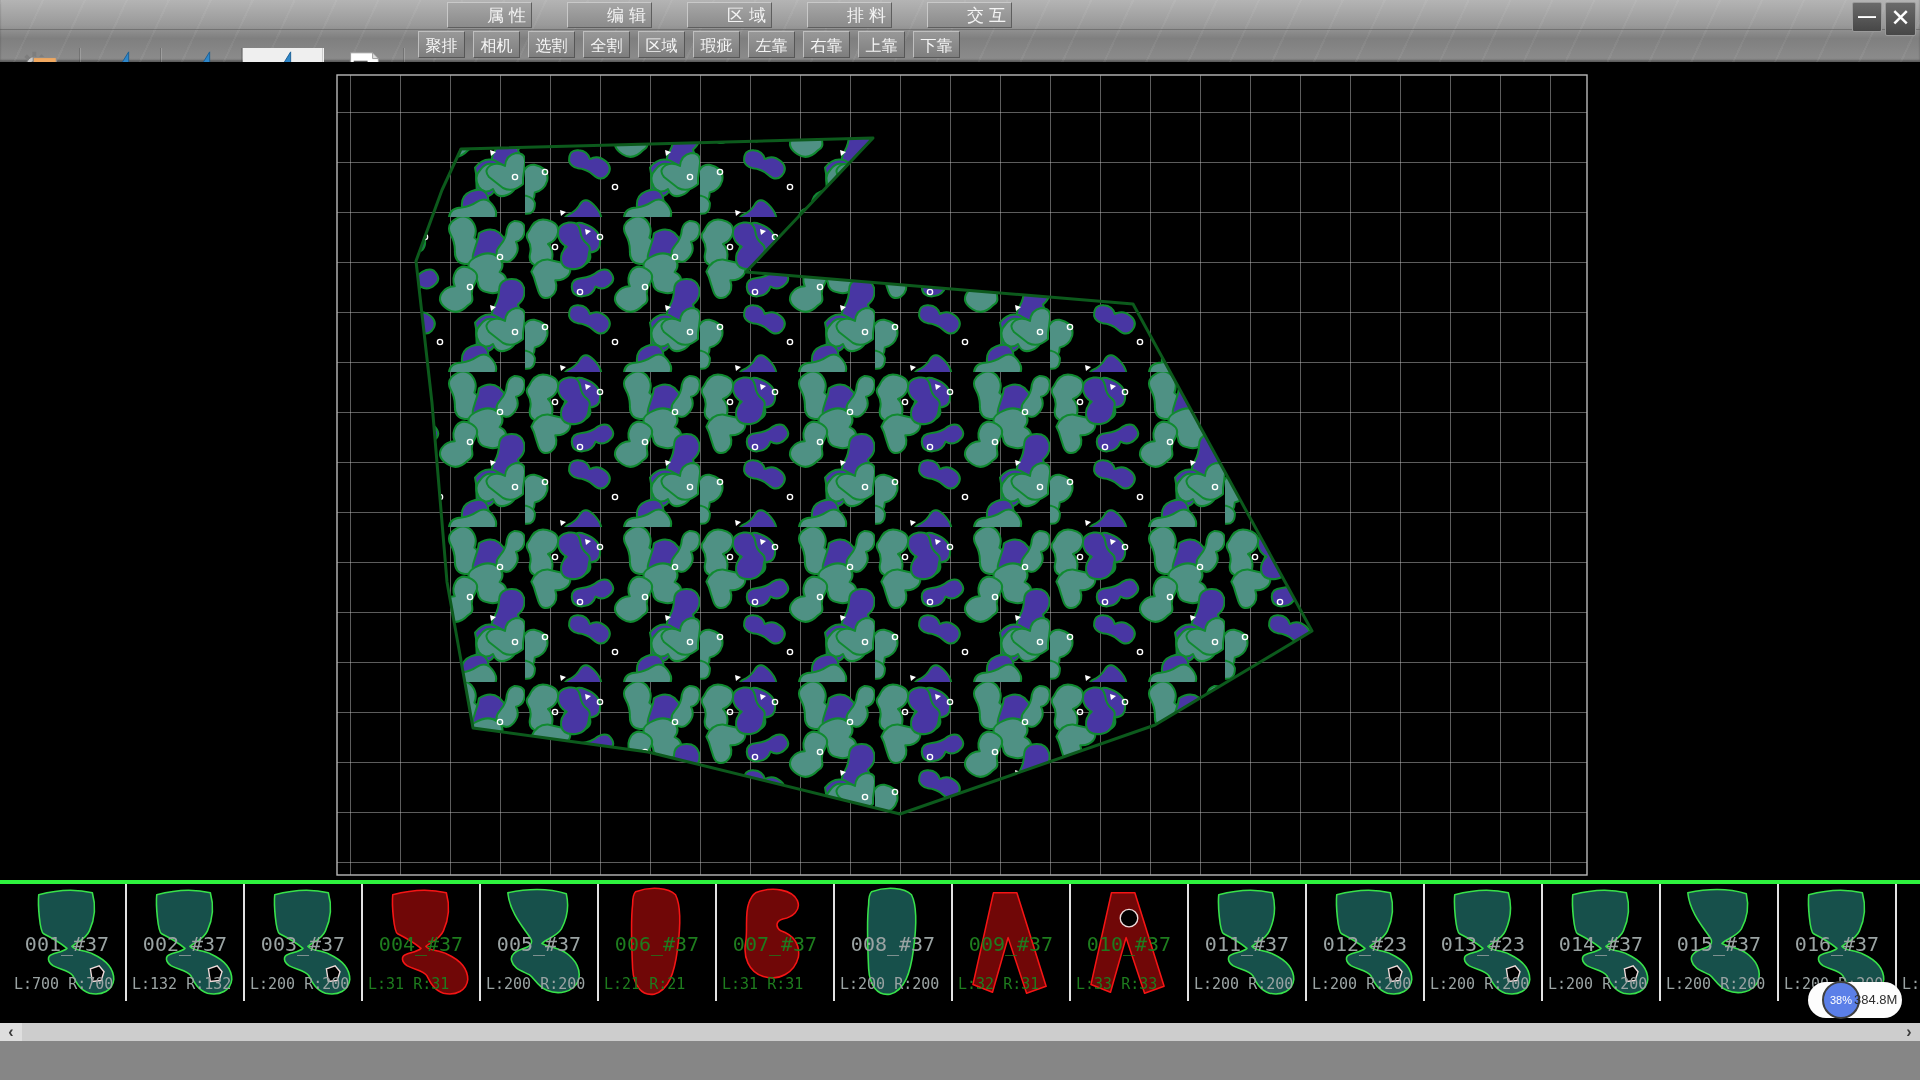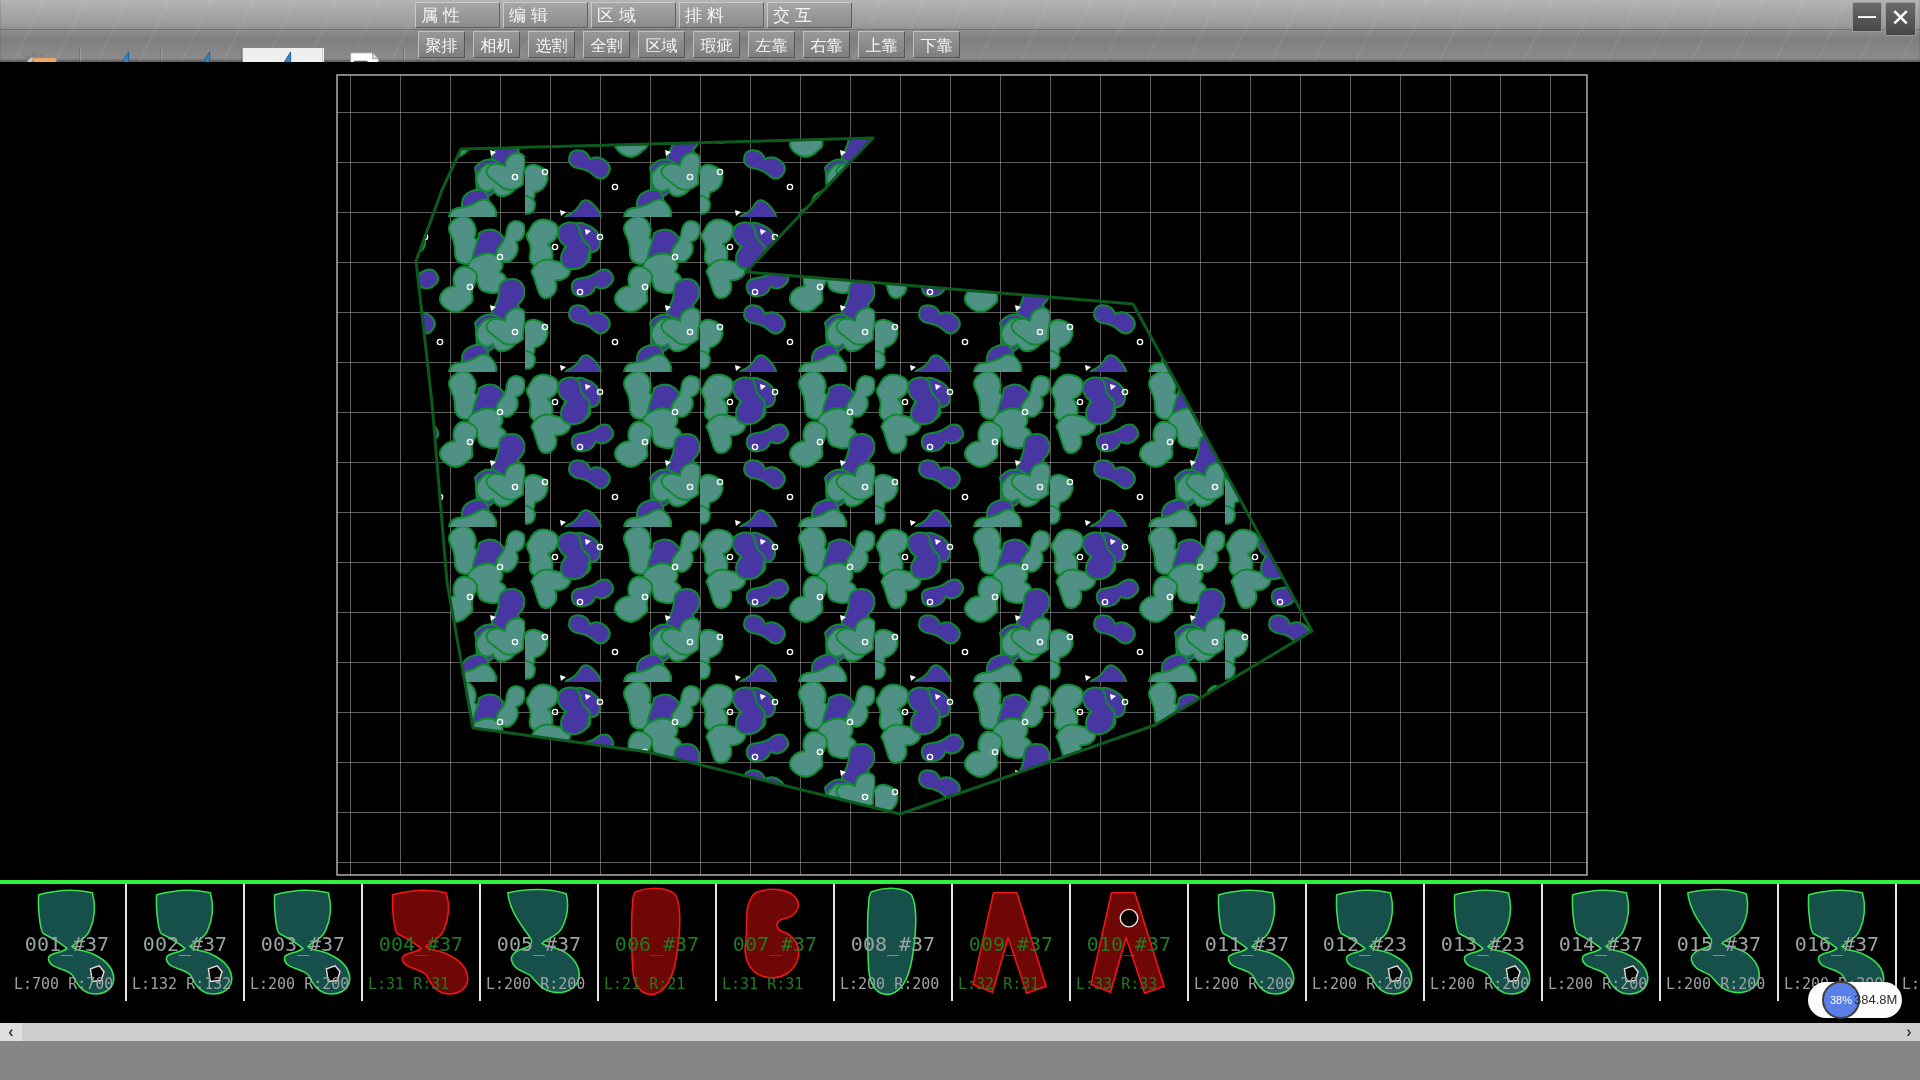--- a/index.html
+++ b/index.html
@@ -15,24 +15,24 @@
     background:repeating-linear-gradient(115deg,rgba(255,255,255,.05) 0 2px,transparent 2px 38px);}
   #iconbar{left:0;top:0;height:62px;display:flex;margin-top:48px;}
   .icell{width:80px;height:62px;position:relative;text-align:center;cursor:pointer;
     border-right:1px solid rgba(255,255,255,.18);box-shadow:inset -1px 0 0 rgba(0,0,0,.15);}
   .icell.active{background:#efefef;}
   .icell svg{margin-top:1px;}
   .ilabel{position:absolute;left:0;bottom:1px;width:100%;font-size:16px;color:#f2f2f2;
     text-shadow:0 1px 1px rgba(0,0,0,.45);letter-spacing:1px;}
   .icell.active .ilabel{color:#8f8f8f;text-shadow:none;text-decoration:underline;}
   #tabs{left:415px;top:2px;display:flex;gap:3px;}
-  .tab{width:85px;height:26px;line-height:26px;text-align:left;color:#f4f4f4;font-size:17px;
+  .tab{width:85px;height:26px;line-height:26px;text-align:right;color:#f4f4f4;font-size:17px;
     letter-spacing:5px;text-indent:5px;cursor:pointer;
     background:linear-gradient(#a6a6a6,#8b8b8b);
-    border:1px solid;border-color:#c9c9c9 #5e5e5e #5e5e5e #c9c9c9;box-sizing:border-box;}
+    border:1px solid;border-color:#c9c9c9 #5e5e5e #5e5e5e #c9c9c9;box-sizing:border-box;margin-left:32px;}
   #rowline{left:0;top:29px;width:1920px;height:1px;background:rgba(90,90,90,.55);}
   #tbtns{left:418px;top:31px;display:flex;gap:8px;}
   .tbtn{width:47px;height:27px;line-height:27px;text-align:center;color:#f6f6f6;font-size:16px;
     cursor:pointer;background:linear-gradient(#989898,#7e7e7e);
     border:1px solid;border-color:#bfbfbf #565656 #565656 #bfbfbf;box-sizing:border-box;}
   #winbtns{right:4px;top:2px;display:flex;align-items:flex-start;gap:3px;}
   .wbtn{width:28px;height:28px;background:linear-gradient(#6a6a6a,#474747);border:1px solid #9a9a9a;
     border-radius:2px;color:#fff;font-size:18px;font-weight:bold;text-align:center;line-height:26px;cursor:pointer;}
   .wbtn.close{width:29px;height:32px;font-size:24px;line-height:30px;}
 

